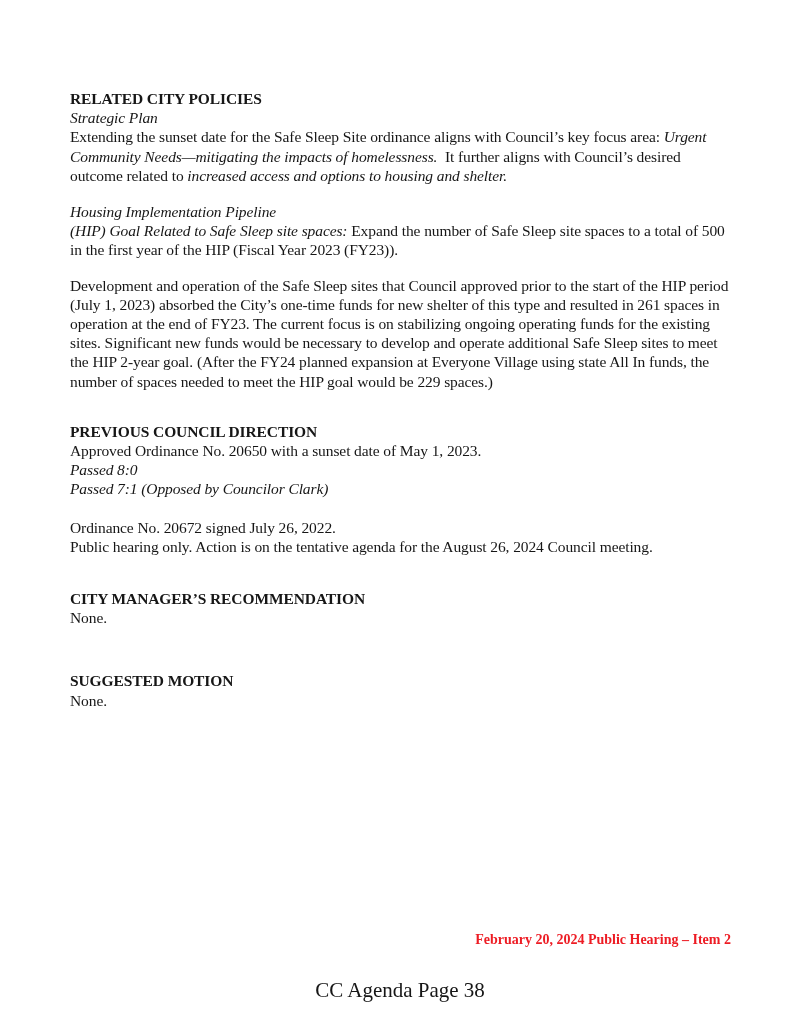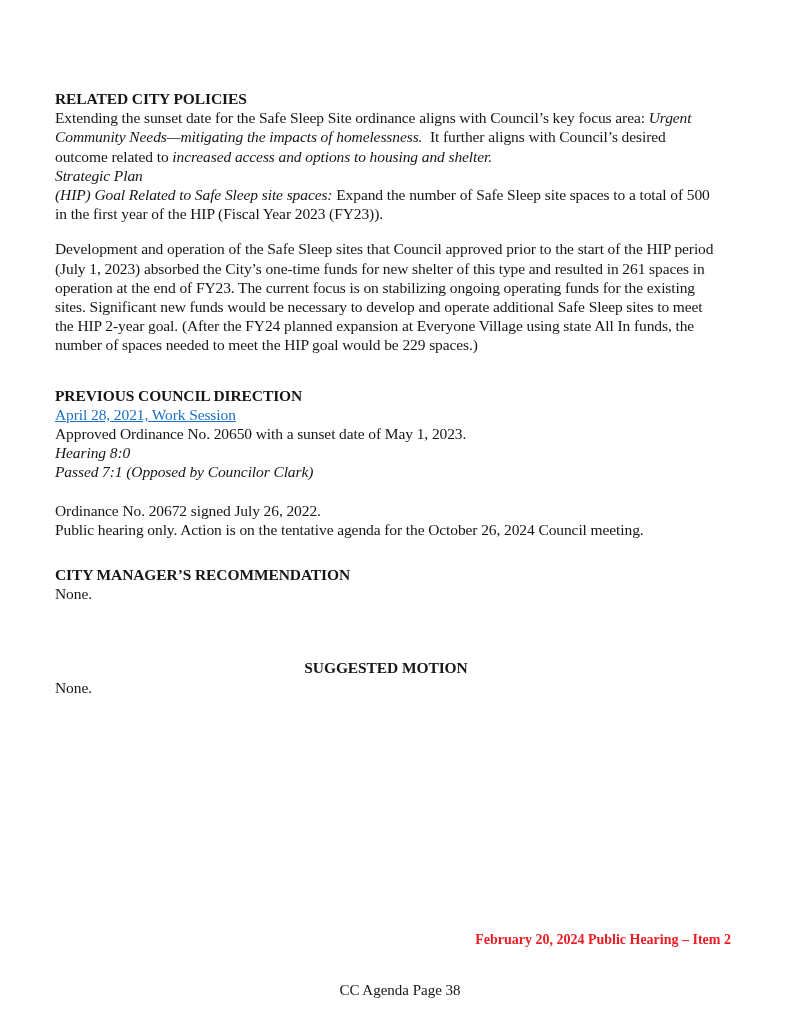--- a/index.html
+++ b/index.html
@@ -7,38 +7,38 @@
     position: relative;
     width: 800px;
     height: 1035px;
     background: #ffffff;
     font-family: "Liberation Serif", "DejaVu Serif", serif;
     color: #161616;
     overflow: hidden;
   }
   .doc {
     position: absolute;
-    left: 55px;
+    left: 70px;
     top: 89px;
     width: 662px;
     font-size: 15.5px;
     line-height: 19.2px;
     letter-spacing: -0.1px;
   }
   .h { font-weight: bold; margin: 0; font-size: 15.5px; }
   .p { margin: 0; }
   .it { font-style: italic; }
   .gap-sm  { margin-top: 17px; }
   .gap-para { margin-top: 16px; }
   .gap-sec  { margin-top: 31px; }
   .gap-link { margin-top: 14px; }
   .gap-sign { margin-top: 19px; }
   .gap-co   { margin-top: 33px; }
-  .gap-cm   { margin-top: 26px; }
-  .gap-sm2  { margin-top: 55px; text-align: center; }
+  .gap-cm   { margin-top: 33px; }
+  .gap-sm2  { margin-top: 44px; }
   a.doclink {
     color: #1B6FC8;
     text-decoration: underline;
     cursor: pointer;
   }
   .footer-note {
     position: absolute;
     right: 69px;
     top: 930px;
     font-size: 14px;
@@ -46,50 +46,50 @@
     color: #ED1C24;
     line-height: 19px;
     margin-left: 44px;
   }
   .footer-page {
     position: absolute;
     left: 0;
     top: 981px;
     width: 800px;
     text-align: center;
-    font-size: 15px;
+    font-size: 21px;
     line-height: 19px;
     color: #161616;
   }
 </style>
 </head>
 <body>
 
 <div class="page">
 
   <div class="doc">
 
     <p class="h">RELATED CITY POLICIES</p>
+    <p class="p it">Strategic Plan</p>
     <p class="p"><span>Extending the sunset date for the Safe Sleep Site ordinance aligns with Council’s key focus area: </span><span class="it">Urgent Community Needs—mitigating the impacts of homelessness.</span><span>&nbsp; It further aligns with Council’s desired outcome related to </span><span class="it">increased access and options to housing and shelter.</span></p>
-    <p class="p it">Strategic Plan</p>
 
+    <p class="p it gap-sm">Housing Implementation Pipeline</p>
     <p class="p"><span class="it">(HIP) Goal Related to Safe Sleep site spaces:</span><span> Expand the number of Safe Sleep site spaces to a total of 500 in the first year of the HIP (Fiscal Year 2023 (FY23)).</span></p>
 
     <p class="p gap-para">Development and operation of the Safe Sleep sites that Council approved prior to the start of the HIP period (July 1, 2023) absorbed the City’s one-time funds for new shelter of this type and resulted in 261 spaces in operation at the end of FY23. The current focus is on stabilizing ongoing operating funds for the existing sites. Significant new funds would be necessary to develop and operate additional Safe Sleep sites to meet the HIP 2-year goal. (After the FY24 planned expansion at Everyone Village using state All In funds, the number of spaces needed to meet the HIP goal would be 229 spaces.)</p>
 
     <p class="h gap-sec">PREVIOUS COUNCIL DIRECTION</p>
-    <p class="p"><a class="doclink" href="#">April 28, 2021, Work Session</a></p>
     <p class="p">Approved Ordinance No. 20650 with a sunset date of May 1, 2023.</p>
-    <p class="p it">Hearing 8:0</p>
+    <p class="p it">Passed 8:0</p>
 
     <p class="p it">Passed 7:1 (Opposed by Councilor Clark)</p>
 
     <p class="p gap-sign">Ordinance No. 20672 signed July 26, 2022.</p>
 
-    <p class="p">Public hearing only. Action is on the tentative agenda for the October 26, 2024 Council meeting.</p>
+    <p class="p">Public hearing only. Action is on the tentative agenda for the August 26, 2024 Council meeting.</p>
 
     <p class="h gap-cm">CITY MANAGER’S RECOMMENDATION</p>
     <p class="p">None.</p>
 
     <p class="h gap-sm2">SUGGESTED MOTION</p>
     <p class="p">None.</p>
 
   </div>
 
   <div class="footer-note">February 20, 2024 Public Hearing – Item 2</div>

